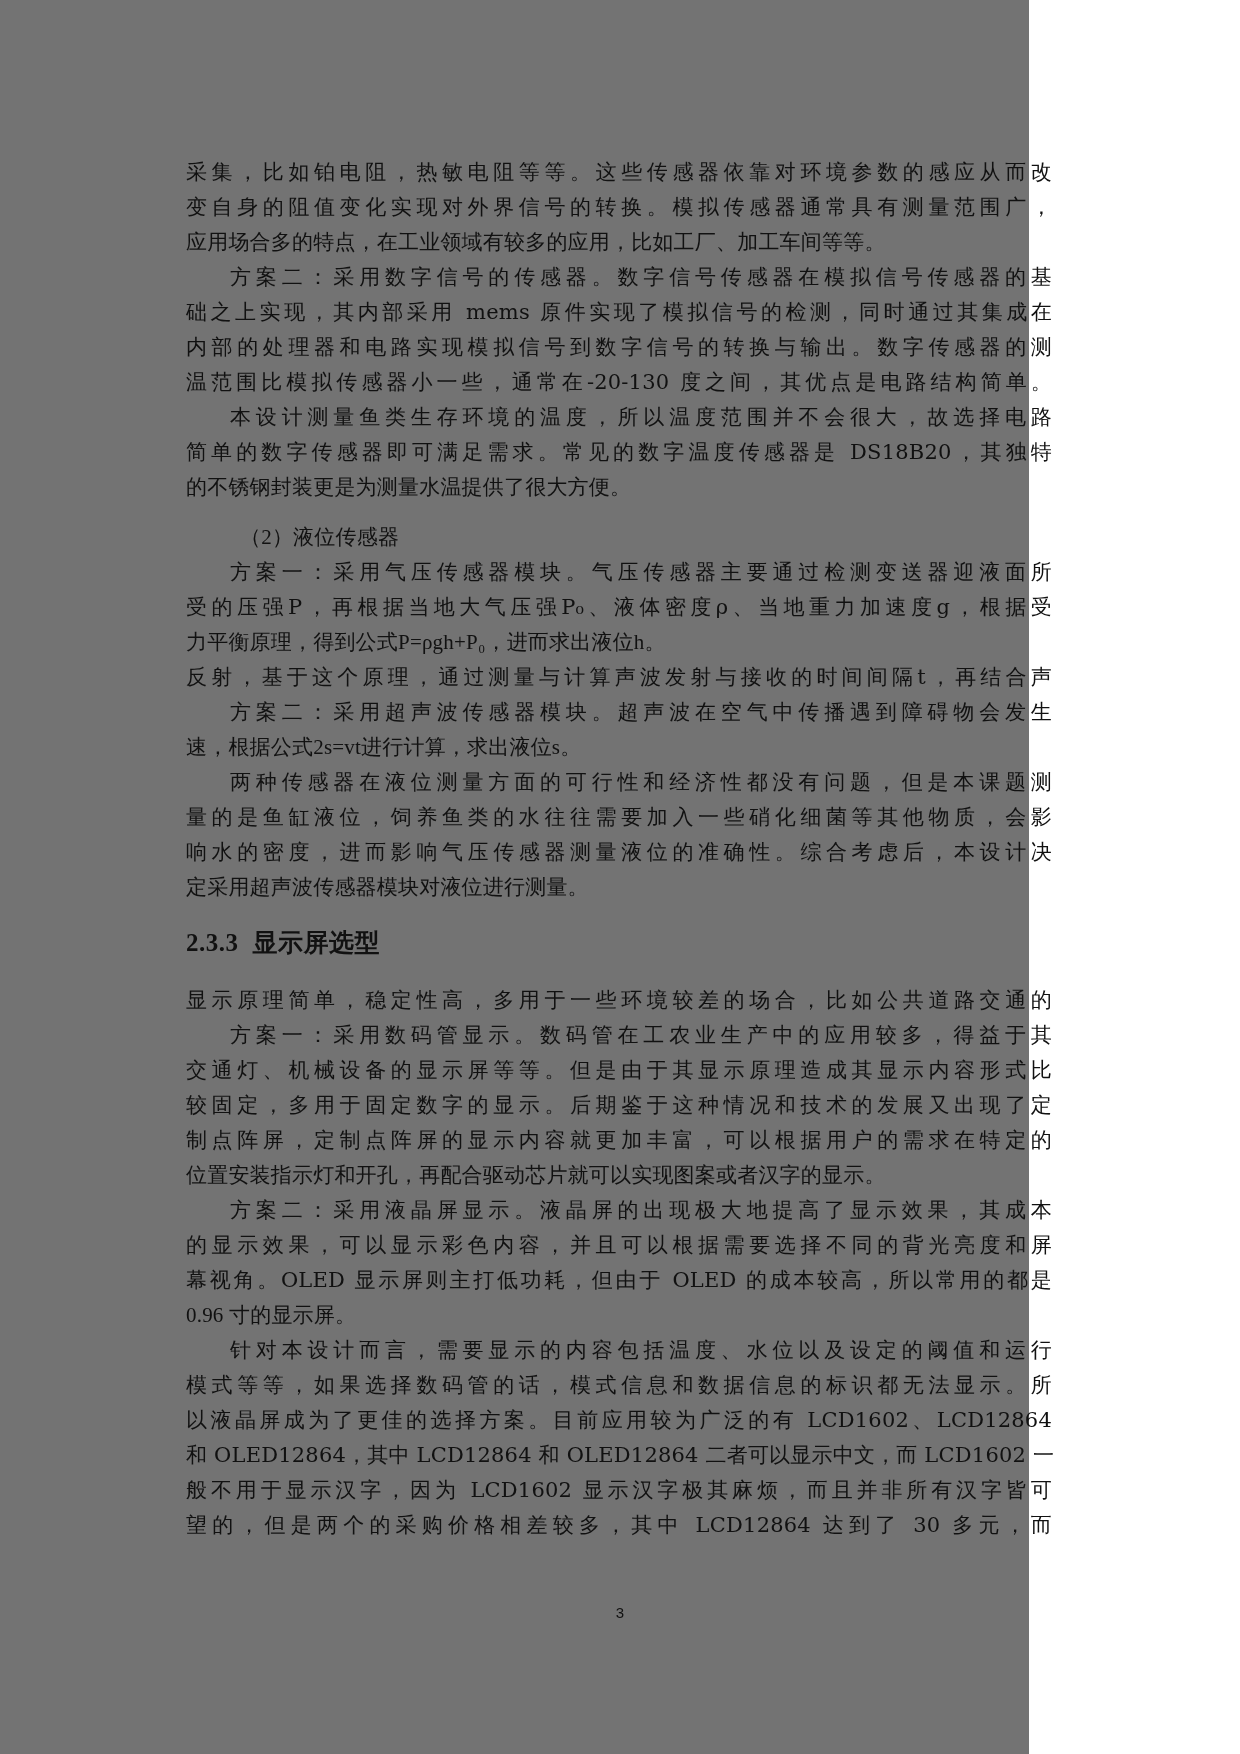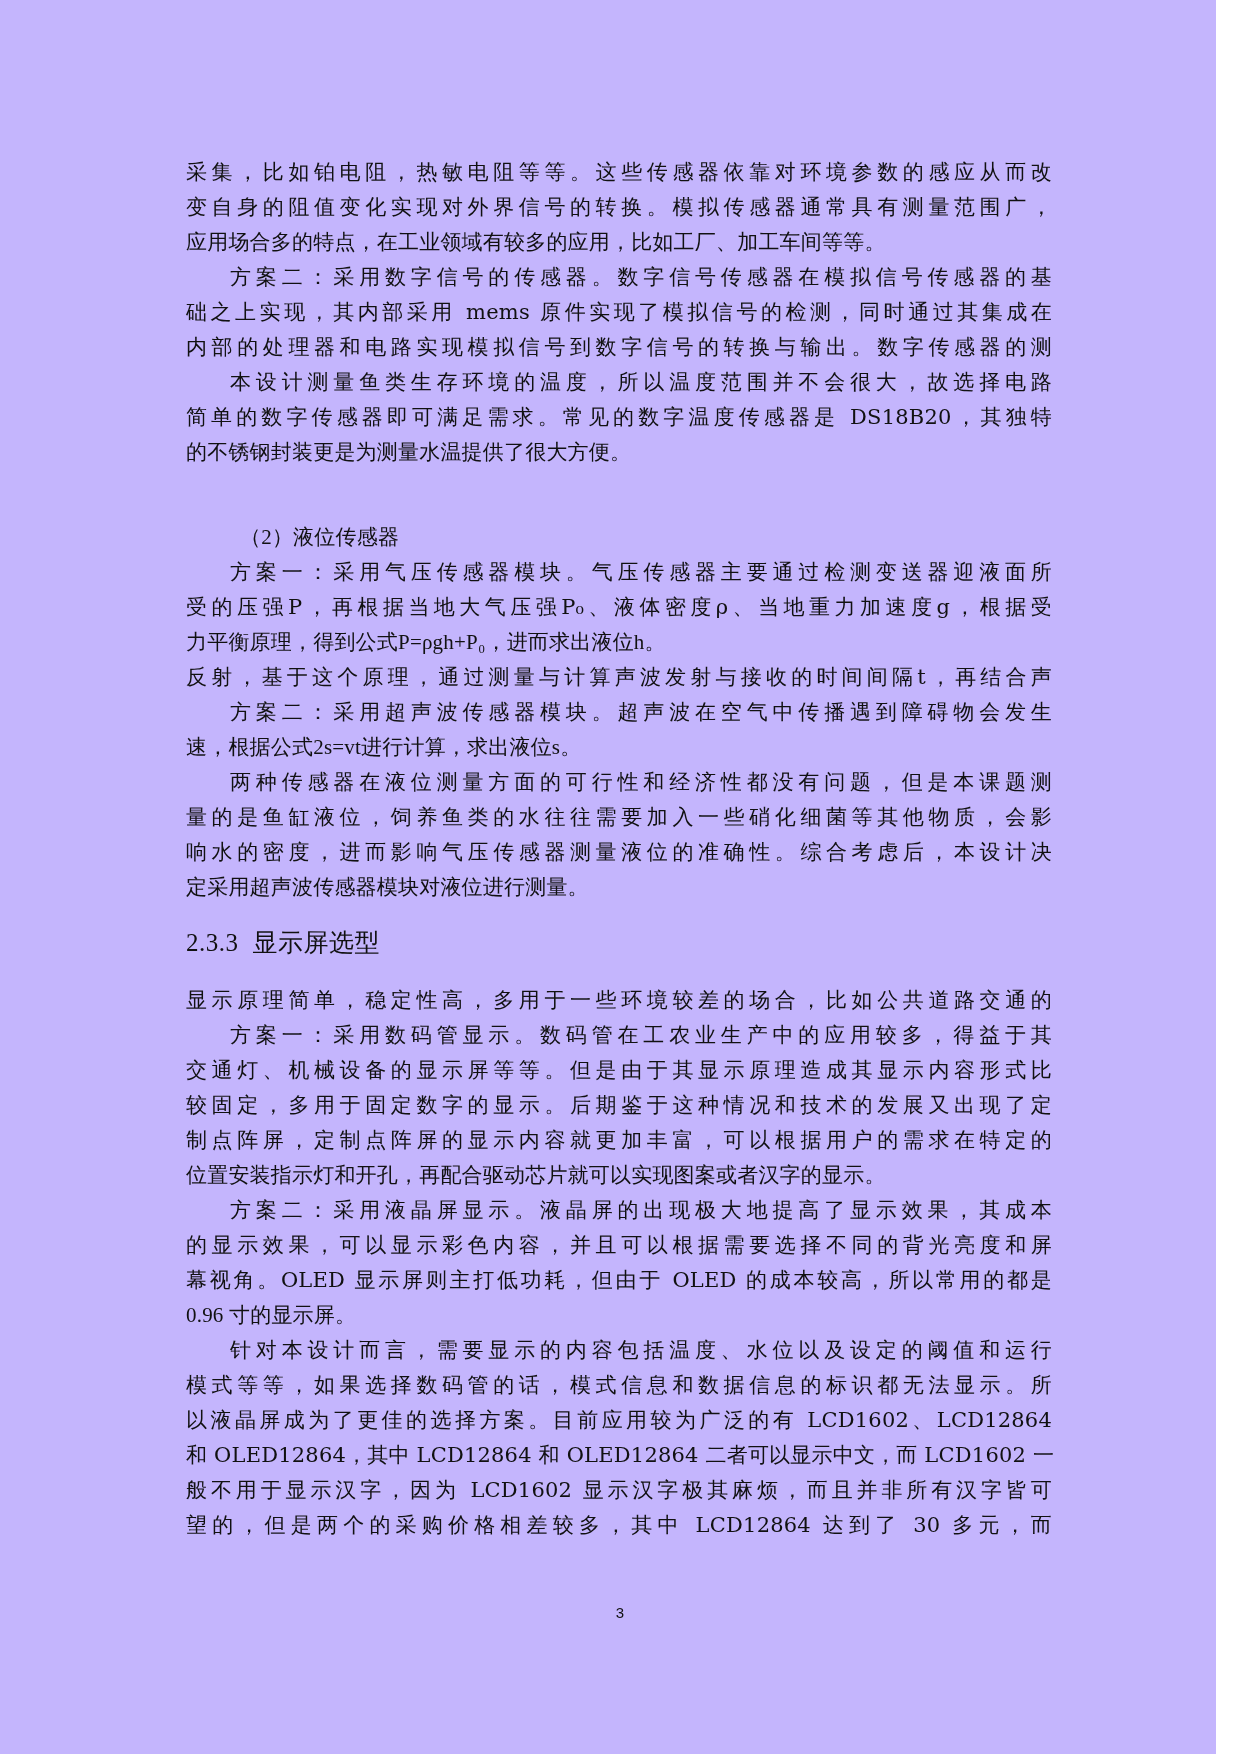--- a/index.html
+++ b/index.html
@@ -1,23 +1,23 @@
 <!DOCTYPE html>
 <html><head>
 <meta charset="utf-8">
 <style>
   html, body { margin: 0; padding: 0; background: #ffffff; }
   body { width: 1240px; height: 1754px; position: relative; overflow: hidden;
          font-family: "DejaVu Serif", "Liberation Serif", serif; color: #111111; }
-  .page { position: absolute; left: 0; top: 0; width: 1216px; height: 1754px; background: #c4b5fd; }
+  .page { position: absolute; left: 0; top: 0; width: 1029px; height: 1754px; background: #737373; }
   .block { position: absolute; left: 186px; width: 866px; }
   .line { height: 35px; line-height: 35px; font-size: 21px; white-space: nowrap;
           text-align: justify; text-align-last: justify; letter-spacing: 0.2px; }
   .line.last { text-align-last: left; font-family: Liberation Serif, serif; }
-  .heading { position: absolute; left: 186px; top: 926px; font-size: 25px; font-weight: normal;
+  .heading { position: absolute; left: 186px; top: 926px; font-size: 25px; font-weight: bold;
              font-family: "Liberation Serif", "DejaVu Serif", serif; letter-spacing: 0.5px; }
   .heading .num { margin-right: 14px; }
   .pagenum { position: absolute; left: 0; width: 1240px; top: 1604px; text-align: center;
              font-size: 15px; font-family: "Liberation Sans", sans-serif; }
   .indent { padding-left: 44px; }
   .sub-indent { padding-left: 54px; }
 </style>
 </head>
 <body>
 
@@ -26,20 +26,21 @@
   <div class="block" style="top:155px;">
     <div>
       <div class="line">采集，比如铂电阻，热敏电阻等等。这些传感器依靠对环境参数的感应从而改</div>
       <div class="line">变自身的阻值变化实现对外界信号的转换。模拟传感器通常具有测量范围广，</div>
       <div class="line last">应用场合多的特点，在工业领域有较多的应用，比如工厂、加工车间等等。</div>
     </div>
     <div>
       <div class="line indent">方案二：采用数字信号的传感器。数字信号传感器在模拟信号传感器的基</div>
       <div class="line">础之上实现，其内部采用 mems 原件实现了模拟信号的检测，同时通过其集成在</div>
       <div class="line">内部的处理器和电路实现模拟信号到数字信号的转换与输出。数字传感器的测</div>
+      <div class="line">温范围比模拟传感器小一些，通常在-20-130 度之间，其优点是电路结构简单。</div>
     </div>
     <div>
       <div class="line indent">本设计测量鱼类生存环境的温度，所以温度范围并不会很大，故选择电路</div>
       <div class="line">简单的数字传感器即可满足需求。常见的数字温度传感器是 DS18B20，其独特</div>
       <div class="line last">的不锈钢封装更是为测量水温提供了很大方便。</div>
     </div>
   </div>
 
   <div class="block" style="top:520px;">
     <div class="line last sub-indent">（2）液位传感器</div>

